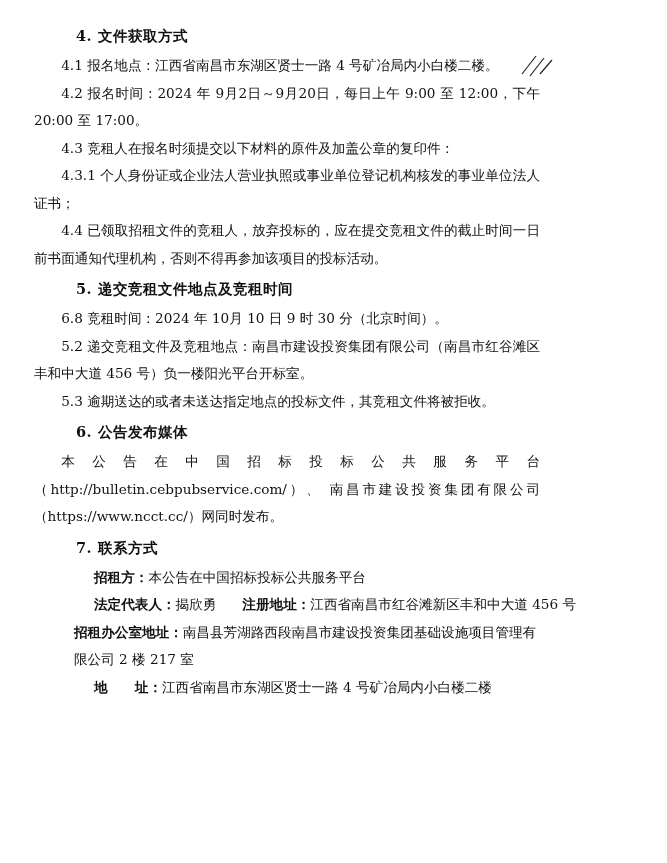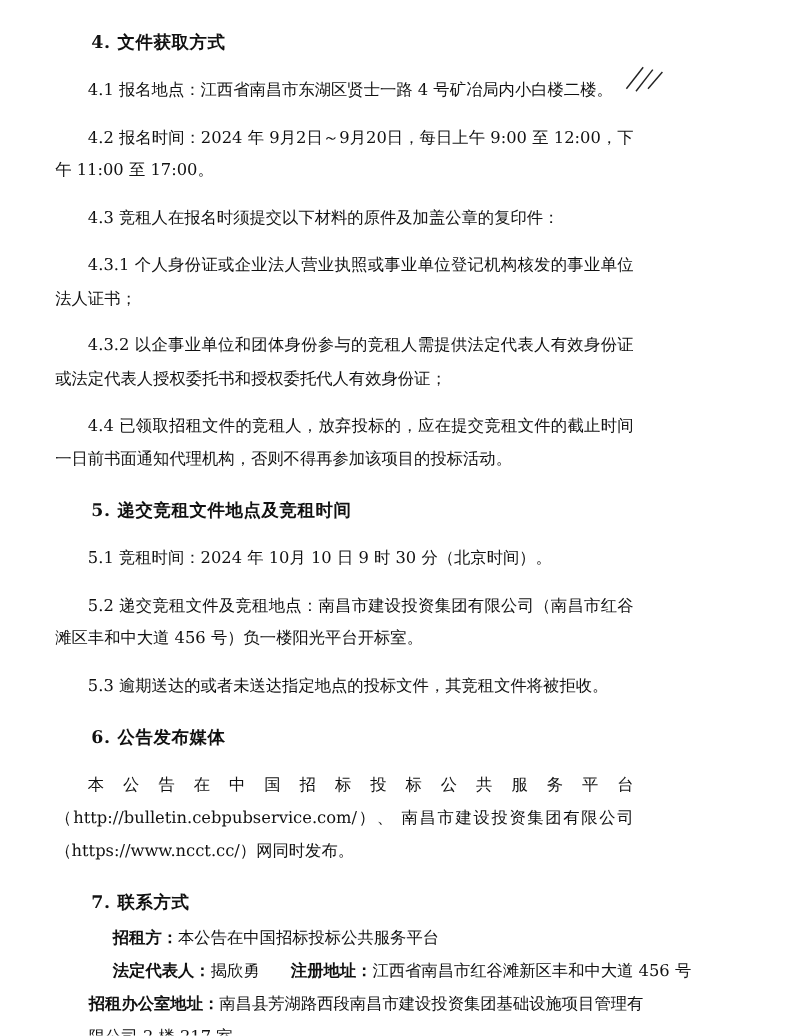--- a/index.html
+++ b/index.html
@@ -33,21 +33,21 @@
     white-space: pre;
   }
   .h .num {
     display: inline-block;
     width: 22px;
     font-family: "DejaVu Serif", "Liberation Serif", serif;
   }
   .p {
     font-size: 13.6px;
     line-height: 27.5px;
-    margin: 12px;
+    margin: 0;
     text-align: justify;
     text-justify: inter-ideograph;
     white-space: pre-wrap;
   }
   .indent2 { text-indent: 2em; }
   .contact {
     font-size: 13.6px;
     line-height: 27.5px;
     margin: 0;
     padding-left: 60px;
@@ -65,31 +65,30 @@
   }
 </style>
 </head>
 <body>
 
 <div class="page">
 
   <div class="h"><span class="num">4.</span><span>文件获取方式</span></div>
 
   <p class="p indent2">4.1 报名地点：江西省南昌市东湖区贤士一路 4 号矿冶局内小白楼二楼。</p>
-  <p class="p indent2">4.2 报名时间：2024 年 9月2日～9月20日，每日上午 9:00 至 12:00，下午 11:00 至 17:00。</p>
+  <p class="p indent2">4.2 报名时间：2024 年 9月2日～9月20日，每日上午 9:00 至 12:00，下午 20:00 至 17:00。</p>
   <p class="p indent2">4.3 竞租人在报名时须提交以下材料的原件及加盖公章的复印件：</p>
   <p class="p indent2">4.3.1 个人身份证或企业法人营业执照或事业单位登记机构核发的事业单位法人证书；</p>
-  <p class="p indent2">4.3.2 以企事业单位和团体身份参与的竞租人需提供法定代表人有效身份证或法定代表人授权委托书和授权委托代人有效身份证；</p>
   <p class="p indent2">4.4 已领取招租文件的竞租人，放弃投标的，应在提交竞租文件的截止时间一日前书面通知代理机构，否则不得再参加该项目的投标活动。</p>
 
   <div class="sec-gap"></div>
 
   <div class="h"><span class="num">5.</span><span>递交竞租文件地点及竞租时间</span></div>
 
-  <p class="p indent2">5.1 竞租时间：2024 年 10月 10 日 9 时 30 分（北京时间）。</p>
+  <p class="p indent2">6.8 竞租时间：2024 年 10月 10 日 9 时 30 分（北京时间）。</p>
   <p class="p indent2">5.2 递交竞租文件及竞租地点：南昌市建设投资集团有限公司（南昌市红谷滩区丰和中大道 456 号）负一楼阳光平台开标室。</p>
   <p class="p indent2">5.3 逾期送达的或者未送达指定地点的投标文件，其竞租文件将被拒收。</p>
 
   <div class="sec-gap"></div>
 
   <div class="h"><span class="num">6.</span><span>公告发布媒体</span></div>
 
   <p class="p indent2">本公告在中国招标投标公共服务平台（http://bulletin.cebpubservice.com/）、 南昌市建设投资集团有限公司 （https://www.ncct.cc/）网同时发布。</p>
 
   <div class="sec-gap"></div>

